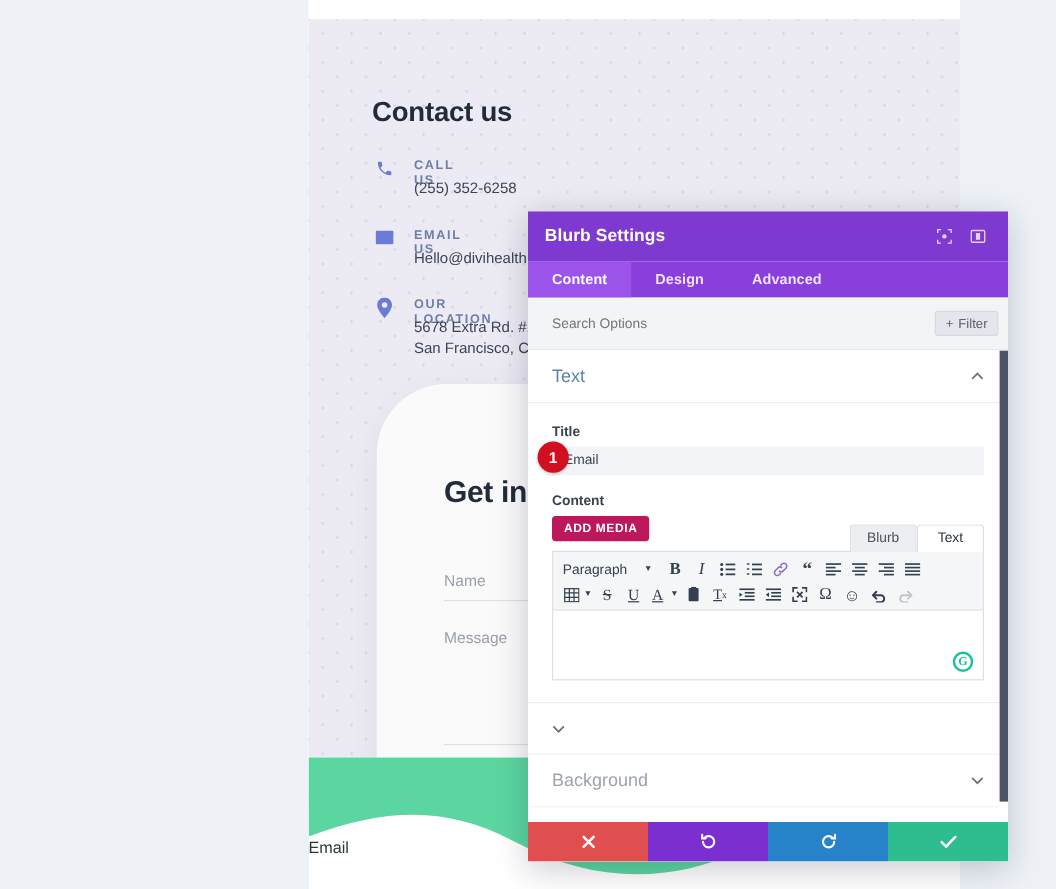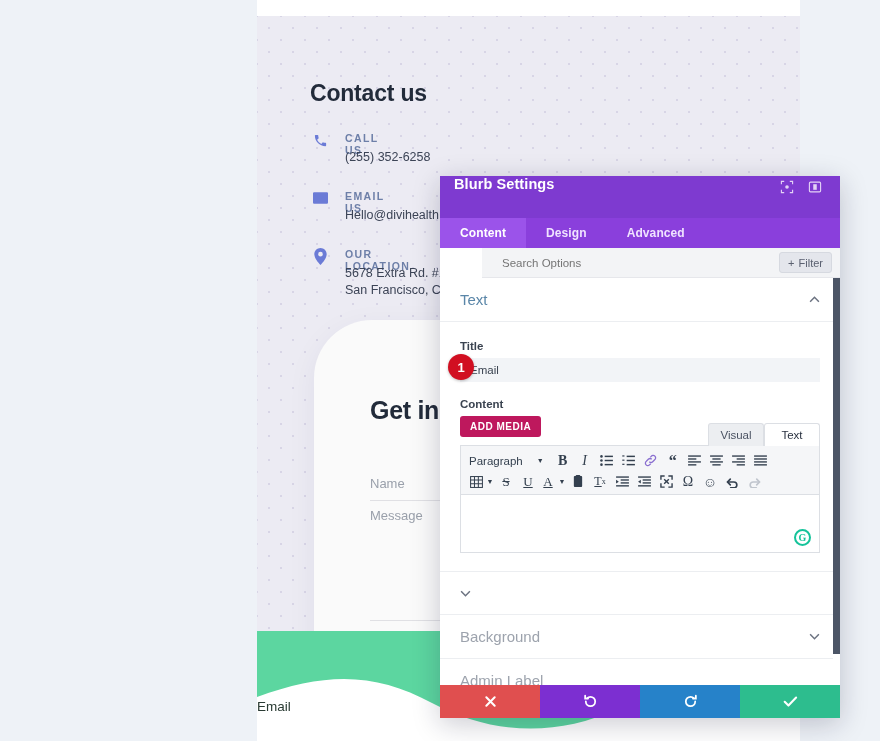--- a/index.html
+++ b/index.html
@@ -97,21 +97,21 @@
     position: absolute; left: 440px; top: 176px;
     width: 400px; height: 542px;
     background: #ffffff;
     box-shadow: 0 6px 26px rgba(20,20,50,0.22);
     display: flex; flex-direction: column;
     overflow: hidden;
   }
 
   .modal-titlebar {
     height: 42px; background: #7e3ad0;
-    display: flex; padding: 0 14px;
+    display: flex; align-items: center; padding: 0 14px;
     flex: none;
   }
   .modal-title {
     color: #ffffff; font-size: 14.5px; font-weight: bold;
     letter-spacing: 0.1px; flex: 1;
   }
   .title-icon {
     width: 22px; height: 22px; margin-left: 6px;
     display: flex; align-items: center; justify-content: center;
     color: #e4d3f6; cursor: pointer;
@@ -121,24 +121,23 @@
     height: 30px; background: #8a3fdc; display: flex; flex: none;
   }
   .modal-tab {
     padding: 0 20px; display: flex; align-items: center;
     color: #f0e3ff; font-size: 12px; font-weight: bold; cursor: pointer;
     letter-spacing: 0.1px;
   }
   .modal-tab.active { background: #9b53ea; color: #ffffff; }
 
   .search-row {
-    height: 30px; background: #f3f4f6; border-bottom: 1px solid #e6e7eb;
+    height: 44px; background: #f3f4f6; border-bottom: 1px solid #e6e7eb;
     display: flex; align-items: center; padding: 0 8px 0 20px; flex: none;
     position: relative;
-    margin-left: 42px;
   }
   .search-input {
     flex: 1; border: none; background: transparent; outline: none;
     font-family: "Liberation Sans", sans-serif;
     font-size: 11.5px; color: #a9adb7;
   }
   .filter-btn {
     background: #e4e6ec; border: 1px solid #d6d9e0; border-radius: 3px;
     height: 21px; padding: 0 8px; display: flex; align-items: center; gap: 4px;
     font-size: 11px; color: #5a6070; cursor: pointer;
@@ -296,21 +295,21 @@
       </span>
       <span class="cb-label">OUR LOCATION</span>
       <span class="cb-value">5678 Extra Rd. #123</span>
       <span class="cb-value2">San Francisco, CA 9</span>
     </div>
 
     <div class="form-card">
       <div class="form-title">Get in tou</div>
       <div class="form-field" style="top:156px;">Name</div>
       <div class="field-underline" style="top:180px;"></div>
-      <div class="form-field" style="top:188px;">Message</div>
+      <div class="form-field" style="top:204px;">Message</div>
       <div class="field-underline" style="top:300px;"></div>
     </div>
 
     <div class="green-wave">
       <svg viewBox="0 0 543 110" preserveAspectRatio="none">
         <path d="M0 0 H543 V110 H0 Z" fill="#5cd6a0"></path>
         <path d="M0 66 C 70 40, 120 42, 175 72 C 235 104, 300 106, 360 78 C 420 50, 480 52, 543 82 L543 110 L0 110 Z" fill="#ffffff"></path>
       </svg>
       <div class="green-label">Email</div>
     </div>
@@ -366,21 +365,21 @@
           <div class="badge-1">1</div>
           <input class="title-input" type="text" value="Email" style="">
         </div>
 
         <div class="field-label" style="margin-top:16px;">Content</div>
 
         <button class="addmedia-btn">ADD MEDIA</button>
 
         <div class="editor-wrap">
           <div class="ed-tabs">
-            <div class="ed-tab inactive">Visual</div>
+            <div class="ed-tab inactive">Blurb</div>
             <div class="ed-tab active">Text</div>
           </div>
 
           <div class="ed-toolbar">
 
             <div class="tb-row">
               <div class="tb-sel">
                 <span>Paragraph</span>
                 <span class="tb-caret">▼</span>
               </div>

